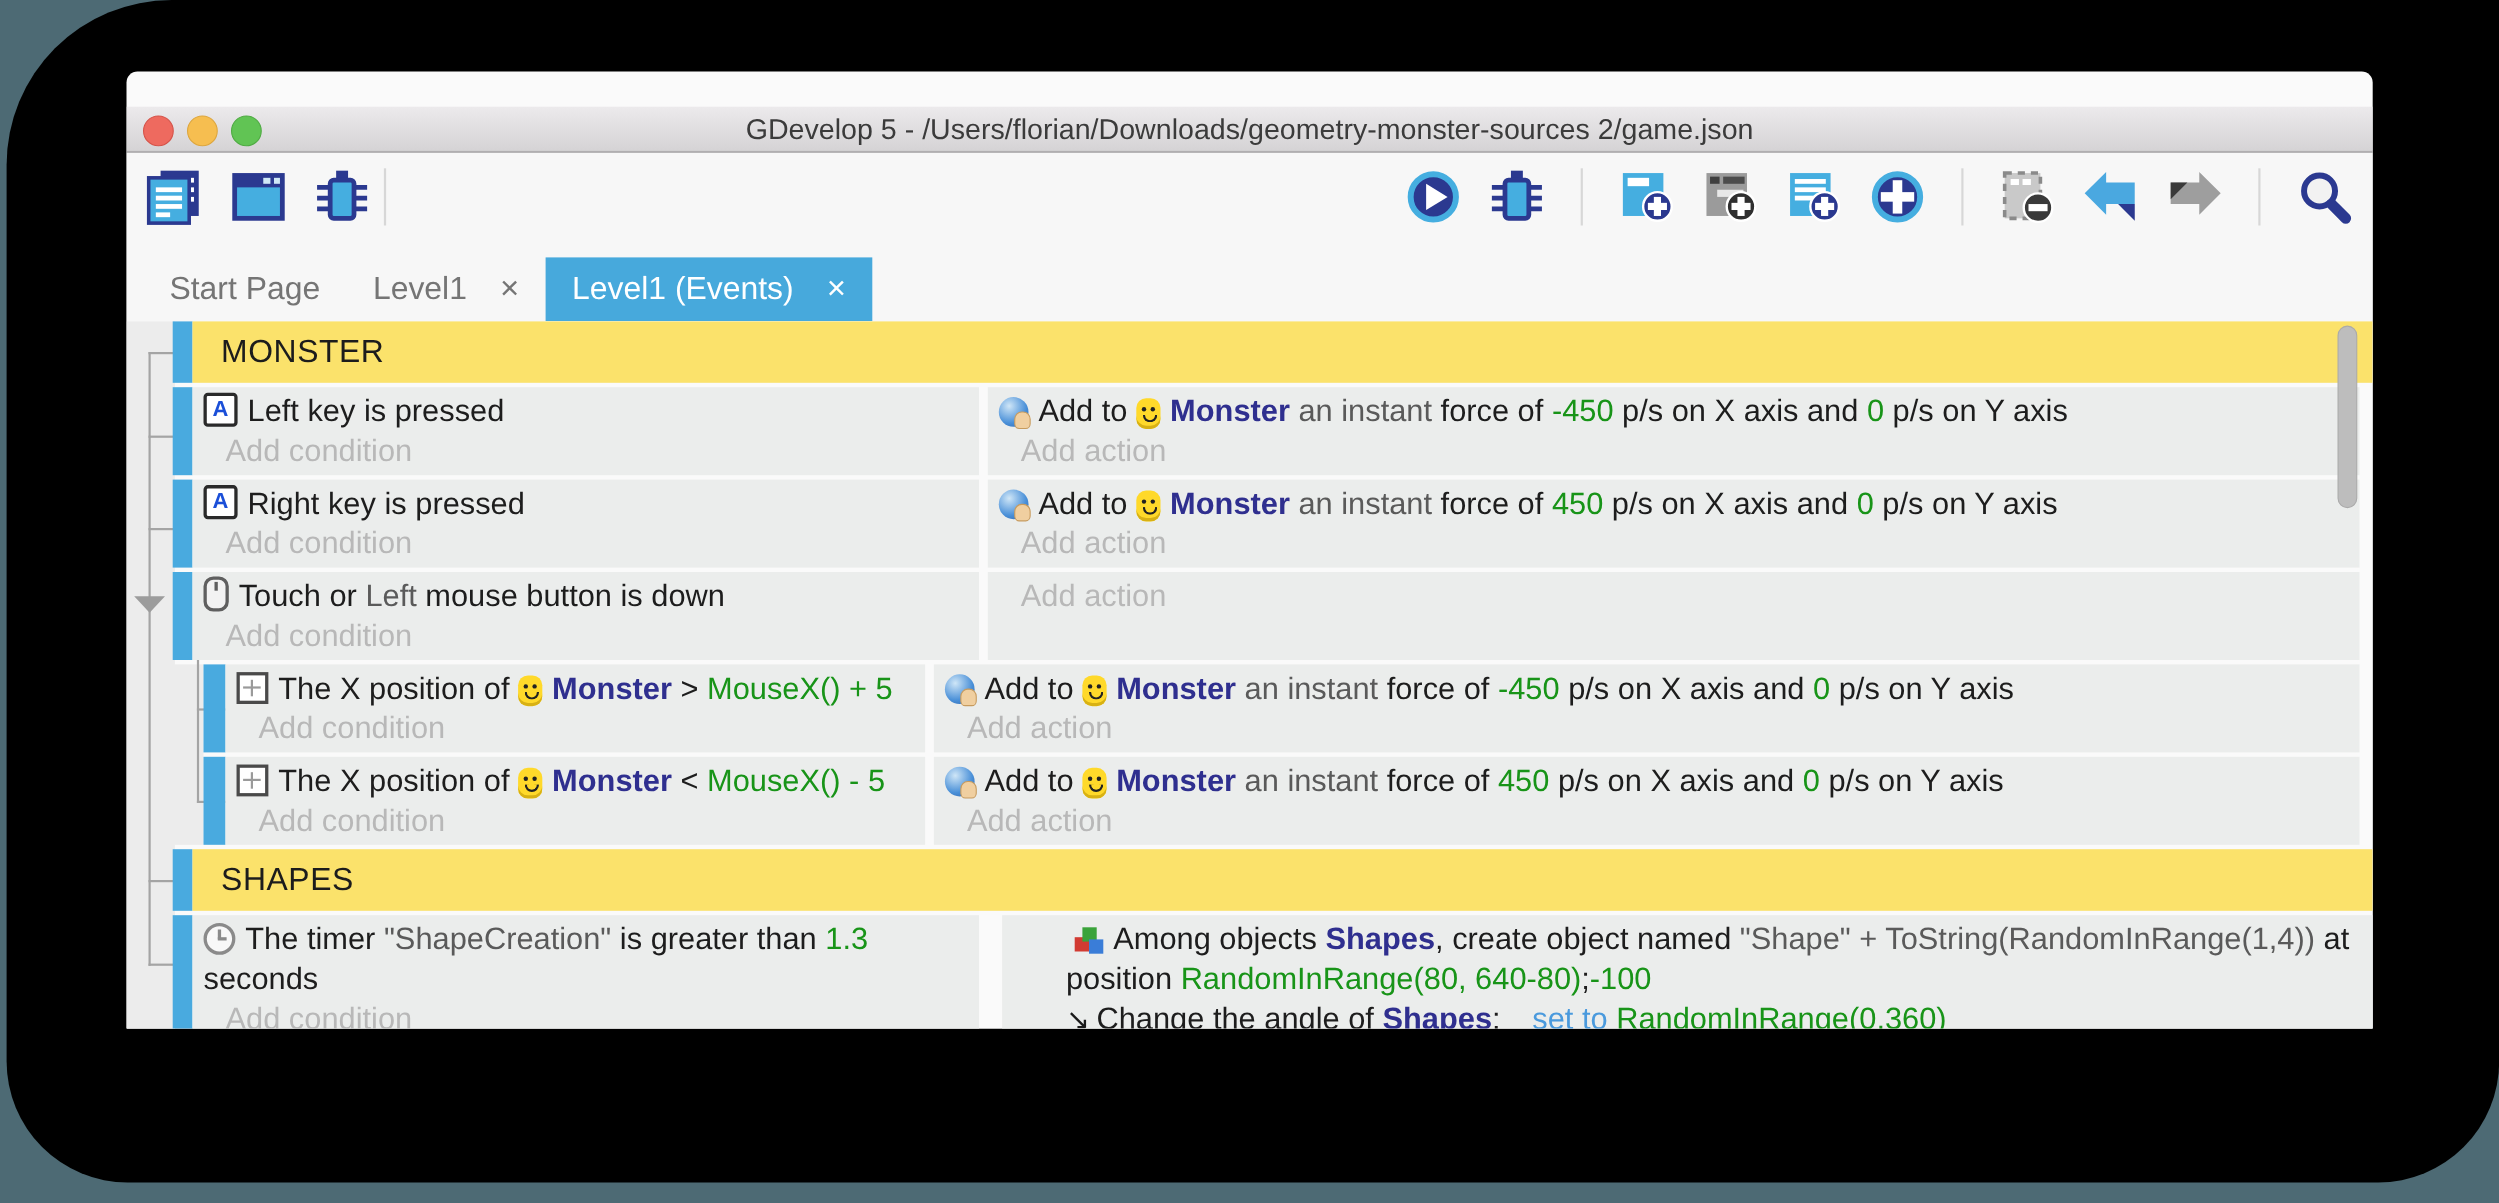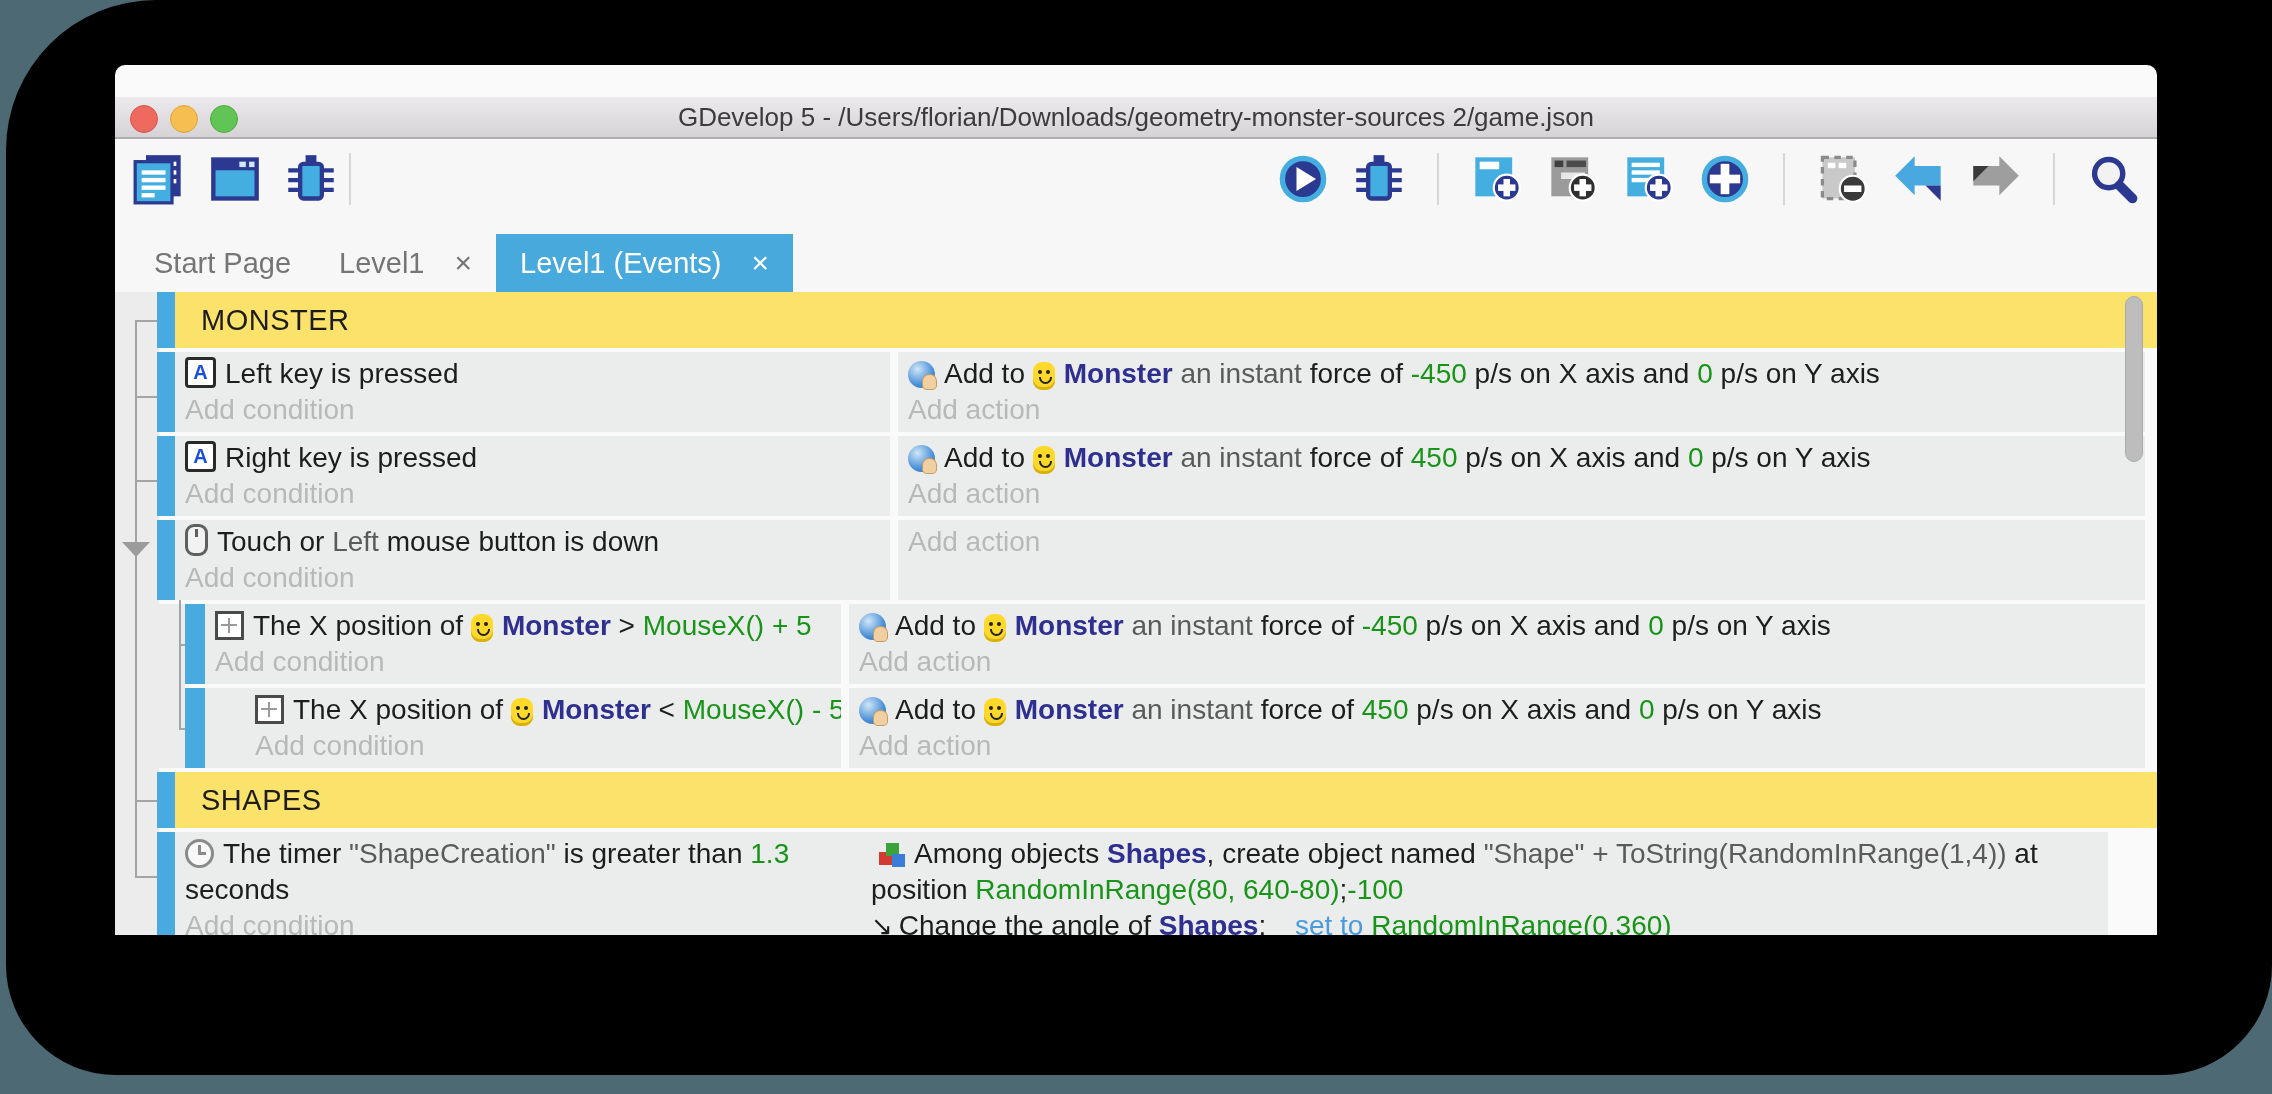--- a/index.html
+++ b/index.html
@@ -49,21 +49,21 @@
   .tri{position:absolute;width:0;height:0;border-left:14px solid transparent;
       border-right:14px solid transparent;border-top:15px solid #9c9c9c;}
 
   .row{position:absolute;left:0;width:2030px;}
   .bar{position:absolute;top:0;bottom:0;background:#49aadf;}
   .grouplab{position:absolute;top:0;bottom:0;background:#fbe26b;
       display:flex;align-items:center;padding-left:26px;font-size:29px;
       font-weight:500;color:#1c1c1c;letter-spacing:.5px;}
   .cell{position:absolute;top:0;bottom:0;background:#ebedec;overflow:hidden;padding-top:4px;box-sizing:border-box;}
   .line{height:36px;line-height:36px;font-size:28px;white-space:nowrap;padding-left:10px;}
-  .ph{color:#b8b8b8;}
+  .ph{color:#b8b8b8;margin-left:20px;}
   .ph-box{display:inline-block;border:5px solid #ee3b25;padding:0 30px 2px 6px;margin-left:-6px;}
 
   .seg.plain{color:#1d1d1d;}
   .seg.param{color:#5a5a5a;}
   .seg.num{color:#189418;}
   .seg.obj{color:#2f2f8f;font-weight:bold;}
   .seg.setto{color:#4a9add;margin-left:21px;}
 
   
   .icon{display:inline-block;position:relative;vertical-align:-5px;margin-right:9px;}
@@ -318,21 +318,21 @@
           <div class="line"><span class="icon icon-position"></span><span class="seg plain">The X position of </span><span class="icon icon-monster"></span><span class="seg obj">Monster</span><span class="seg plain"> &gt; </span><span class="seg num">MouseX() + 5</span></div>
           <div class="line ph">Add condition</div>
         </div>
         <div class="cell" style="left: 734px; width: 1296px;">
           <div class="line"><span class="icon icon-force"></span><span class="seg plain">Add to </span><span class="icon icon-monster"></span><span class="seg obj">Monster</span><span class="seg param"> an instant </span><span class="seg plain">force of </span><span class="seg num">-450</span><span class="seg plain"> p/s on X axis and </span><span class="seg num">0</span><span class="seg plain"> p/s on Y axis</span></div>
           <div class="line"><span class="ph">Add action</span></div>
         </div>
       </div>
       <div class="row" style="top: 396px; height: 80px;">
         <div class="bar" style="left: 70px; width: 20px;"></div>
-        <div class="cell" style="left: 90px; width: 636px; padding-left: 40px;">
+        <div class="cell" style="left: 90px; width: 636px;">
           <div class="line"><span class="icon icon-position"></span><span class="seg plain">The X position of </span><span class="icon icon-monster"></span><span class="seg obj">Monster</span><span class="seg plain"> &lt; </span><span class="seg num">MouseX() - 5</span></div>
           <div class="line ph">Add condition</div>
         </div>
         <div class="cell" style="left: 734px; width: 1296px;">
           <div class="line"><span class="icon icon-force"></span><span class="seg plain">Add to </span><span class="icon icon-monster"></span><span class="seg obj">Monster</span><span class="seg param"> an instant </span><span class="seg plain">force of </span><span class="seg num">450</span><span class="seg plain"> p/s on X axis and </span><span class="seg num">0</span><span class="seg plain"> p/s on Y axis</span></div>
           <div class="line"><span class="ph">Add action</span></div>
         </div>
       </div>
       <div class="row" style="top: 480px; height: 56px;">
         <div class="bar" style="left: 42px; width: 18px;"></div>
@@ -340,21 +340,21 @@
           <span>SHAPES</span>
         </div>
       </div>
       <div class="row" style="top: 540px; height: 137px;">
         <div class="bar" style="left: 42px; width: 18px;"></div>
         <div class="cell" style="left: 60px; width: 715px;">
           <div class="line"><span class="icon icon-timer"></span><span class="seg plain">The timer </span><span class="seg param">"ShapeCreation"</span><span class="seg plain"> is greater than </span><span class="seg num">1.3</span></div>
           <div class="line"><span class="seg plain">seconds</span></div>
           <div class="line ph">Add condition</div>
         </div>
-        <div class="cell" style="left: 746px; width: 1247px;">
+        <div class="cell" style="left: 796px; width: 1247px; padding-left: 48px;">
           <div class="line"><span class="icon icon-create"></span><span class="seg plain">Among objects </span><span class="seg obj">Shapes</span><span class="seg plain">, create object named </span><span class="seg param">"Shape" + ToString(RandomInRange(1,4))</span><span class="seg plain"> at</span></div>
           <div class="line"><span class="seg plain">position </span><span class="seg num">RandomInRange(80, 640-80)</span><span class="seg plain">;</span><span class="seg num">-100</span></div>
           <div class="line"><span class="icon icon-angle">↘</span><span class="seg plain">Change the angle of </span><span class="seg obj">Shapes</span><span class="seg plain">: </span><span class="seg setto">set to</span><span class="seg num"> RandomInRange(0,360)</span></div>
           <div class="line"><span class="ph ph-box">Add action</span></div>
         </div>
       </div>
       <div class="vthumb"></div>
   </div>
 
 </div>

